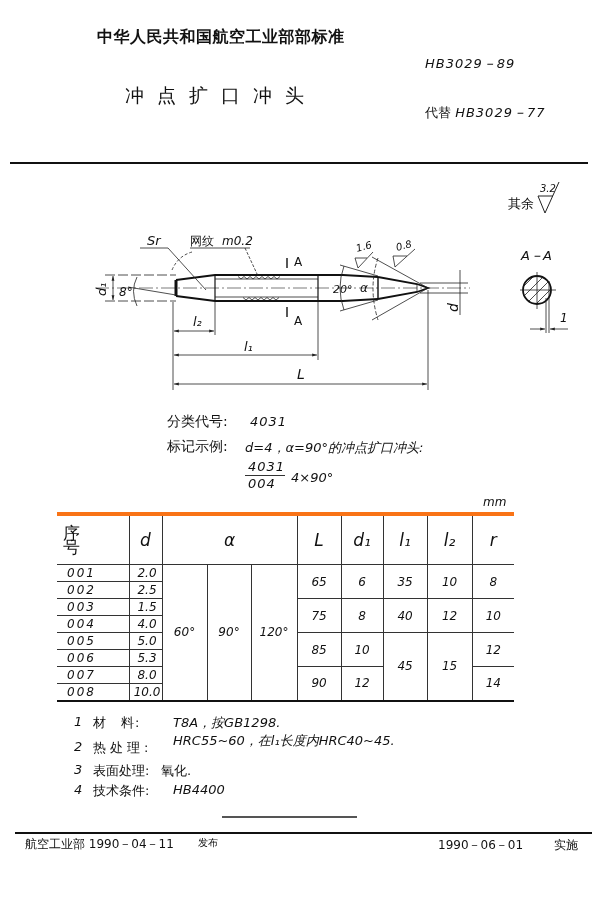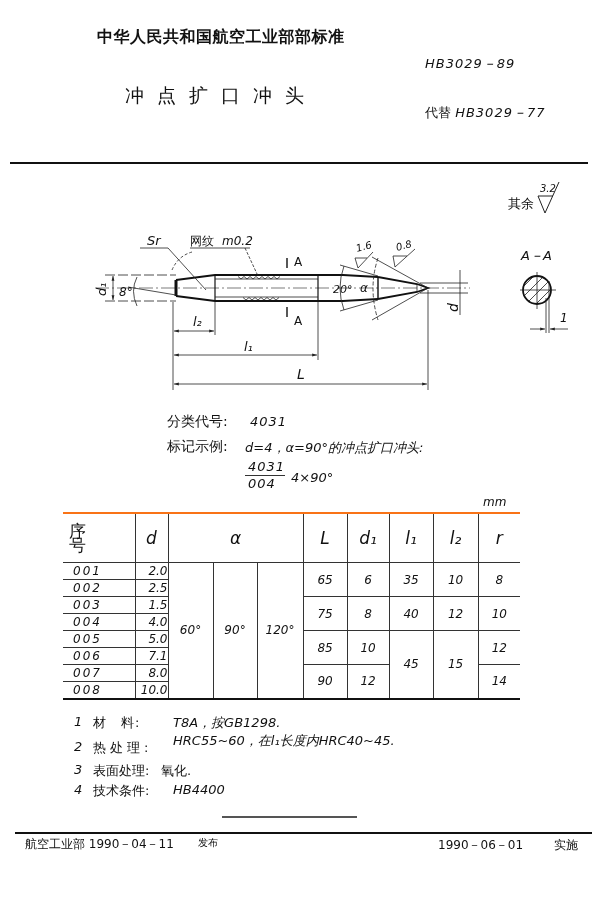--- a/index.html
+++ b/index.html
@@ -6,31 +6,31 @@
   body { width:600px; height:899px; position:relative; background:#ffffff; color:#111;
          font-family:"DejaVu Sans", sans-serif; overflow:hidden; }
   .abs { position:absolute; white-space:nowrap; }
   .hand { font-family:"DejaVu Sans", sans-serif; font-style:italic; }
   .hr { position:absolute; background:#111; }
   svg text { font-family:"DejaVu Sans", sans-serif; fill:#111; }
   svg .it { font-style:italic; }
   .thin { stroke:#222; stroke-width:0.8; fill:none; }
   .thick { stroke:#111; stroke-width:1.8; fill:none; }
   .cl { stroke:#444; stroke-width:0.7; fill:none; stroke-dasharray:14 3 2 3; }
-  table.spec { position:absolute; left:63px; top:512px; width:457px; border-collapse:collapse; table-layout:fixed;
-               border-top:2px solid #f97316; border-bottom:2px solid #111; }
+  table.spec { position:absolute; left:57px; top:512px; width:457px; border-collapse:collapse; table-layout:fixed;
+               border-top:4px solid #f97316; border-bottom:2px solid #111; }
   table.spec td, table.spec th { border:1px solid #333; padding:0; text-align:center; vertical-align:middle;
                font-weight:normal; font-size:12px; font-style:italic; line-height:14px; overflow:hidden; }
   table.spec tr > *:first-child { border-left:none; }
   table.spec tr > *.last { border-right:none; }
   table.spec thead th { height:48px; font-size:17px; }
   table.spec tbody tr { height:17px; }
   table.spec th.cn { font-style:normal; text-align:left; padding-left:6px; }
   table.spec td.code { text-align:left; padding-left:10px; letter-spacing:2px; }
-  table.spec td.dv { text-align:right; padding-left:3px; }
+  table.spec td.dv { text-align:center; padding-left:3px; }
 </style>
 </head>
 <body>
 
 <div class="abs" style="left:97px; top:27px; font-size:16px; font-weight:bold; letter-spacing:0.5px;">中华人民共和国航空工业部部标准</div>
 <div class="abs hand" style="left:425px; top:55px; font-size:13px; letter-spacing:1px;">HB3029－89</div>
 <div class="abs" style="left:125px; top:83px; font-size:19px; letter-spacing:13px;">冲点扩口冲头</div>
 <div class="abs" style="left:425px; top:104px; font-size:13px;">
   <span>代替</span>
   <span class="hand" style="letter-spacing:1px;">HB3029－77</span>
@@ -210,21 +210,21 @@
       <td class="code">005</td>
       <td class="dv">5.0</td>
       <td rowspan="2">85</td>
       <td rowspan="2">10</td>
       <td rowspan="4">45</td>
       <td rowspan="4">15</td>
       <td rowspan="2" class="last">12</td>
     </tr>
     <tr>
       <td class="code">006</td>
-      <td class="dv">7.1</td>
+      <td class="dv">5.3</td>
     </tr>
     <tr>
       <td class="code">007</td>
       <td class="dv">8.0</td>
       <td rowspan="2">90</td>
       <td rowspan="2">12</td>
       <td rowspan="2" class="last" style="border-top:1px dashed #555;">14</td>
     </tr>
     <tr>
       <td class="code">008</td>

